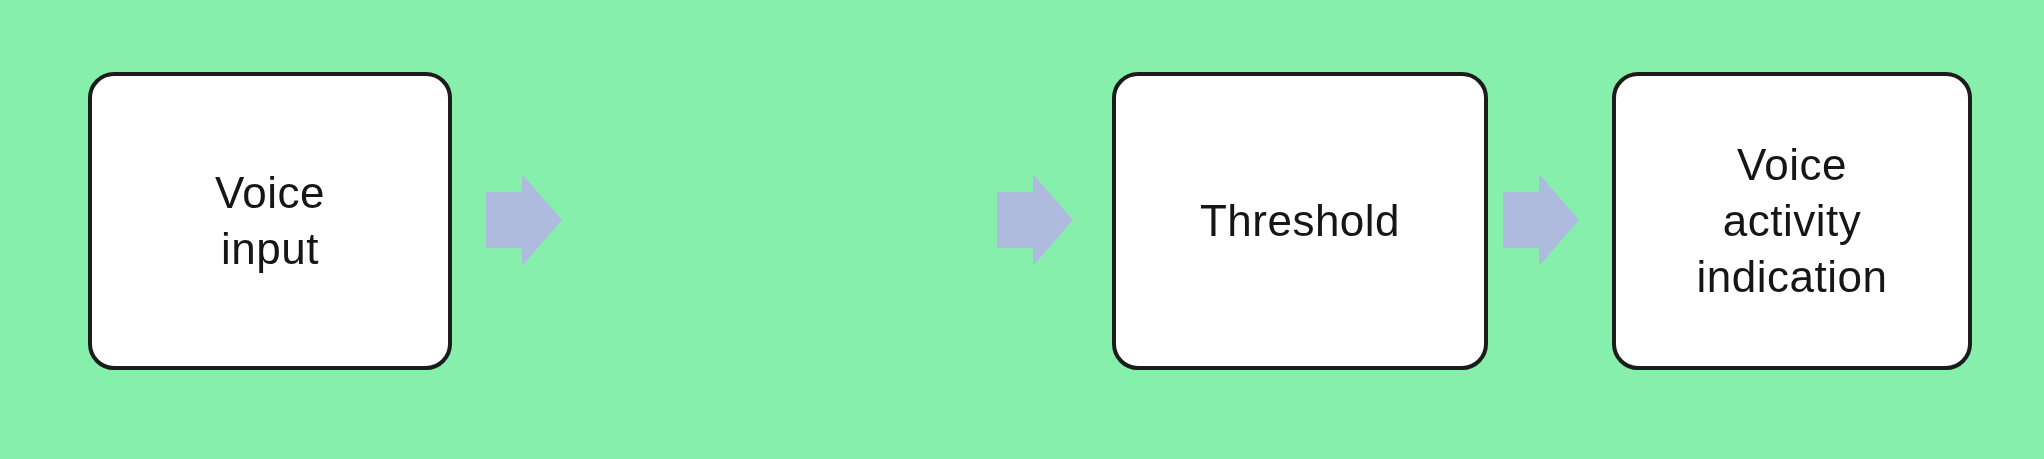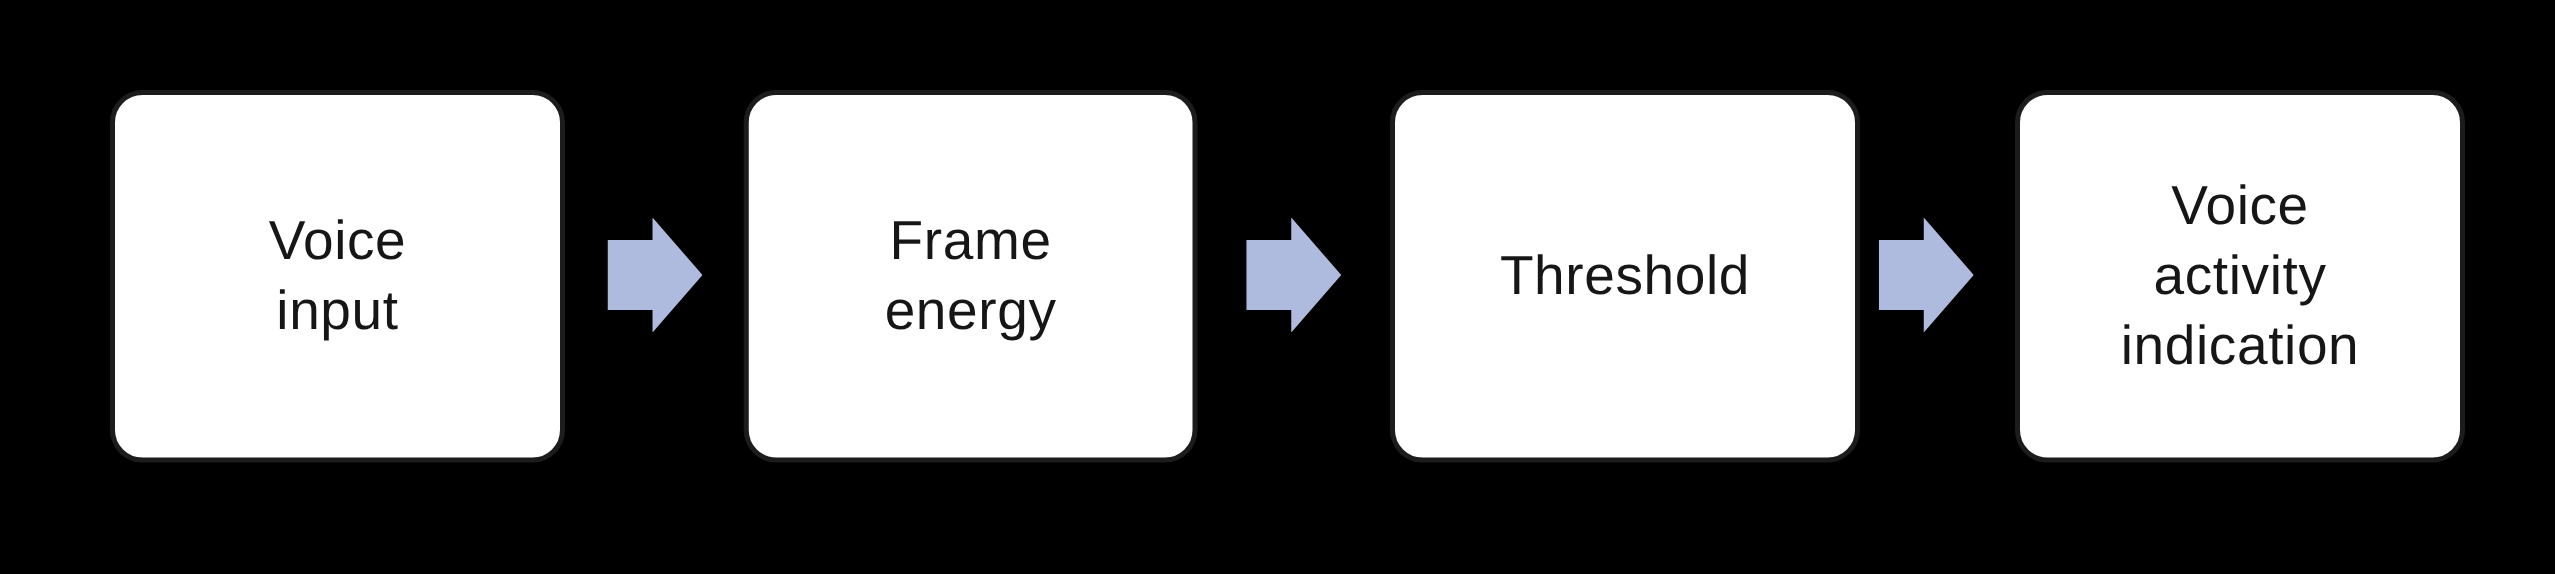--- a/index.html
+++ b/index.html
@@ -4,21 +4,21 @@
 <style>
   html, body {
     margin: 0;
     padding: 0;
     background: #ffffff;
   }
   .canvas {
     position: relative;
     width: 2044px;
     height: 459px;
-    background: #000000;
+    background: #86efac;
     font-family: "Liberation Sans", sans-serif;
     overflow: hidden;
     text-decoration: underline;
   }
   .node {
     position: absolute;
     top: 72px;
     height: 298px;
     box-sizing: border-box;
     background: #ffffff;
@@ -58,24 +58,20 @@
 
   <div class="node node1">
     <span class="node-label">Voice
 input</span>
   </div>
 
   <svg class="arrow arrow1" viewBox="0 0 76 92">
     <polygon points="0,18 36,18 36,0 76,46 36,92 36,74 0,74" fill="#AFBADF"></polygon>
   </svg>
 
-  <div class="node node2">
-    <span class="node-label">Frame
-energy</span>
-  </div>
 
   <svg class="arrow arrow2" viewBox="0 0 76 92">
     <polygon points="0,18 36,18 36,0 76,46 36,92 36,74 0,74" fill="#AFBADF"></polygon>
   </svg>
 
   <div class="node node3">
     <span class="node-label">Threshold</span>
   </div>
 
   <svg class="arrow arrow3" viewBox="0 0 76 92">

